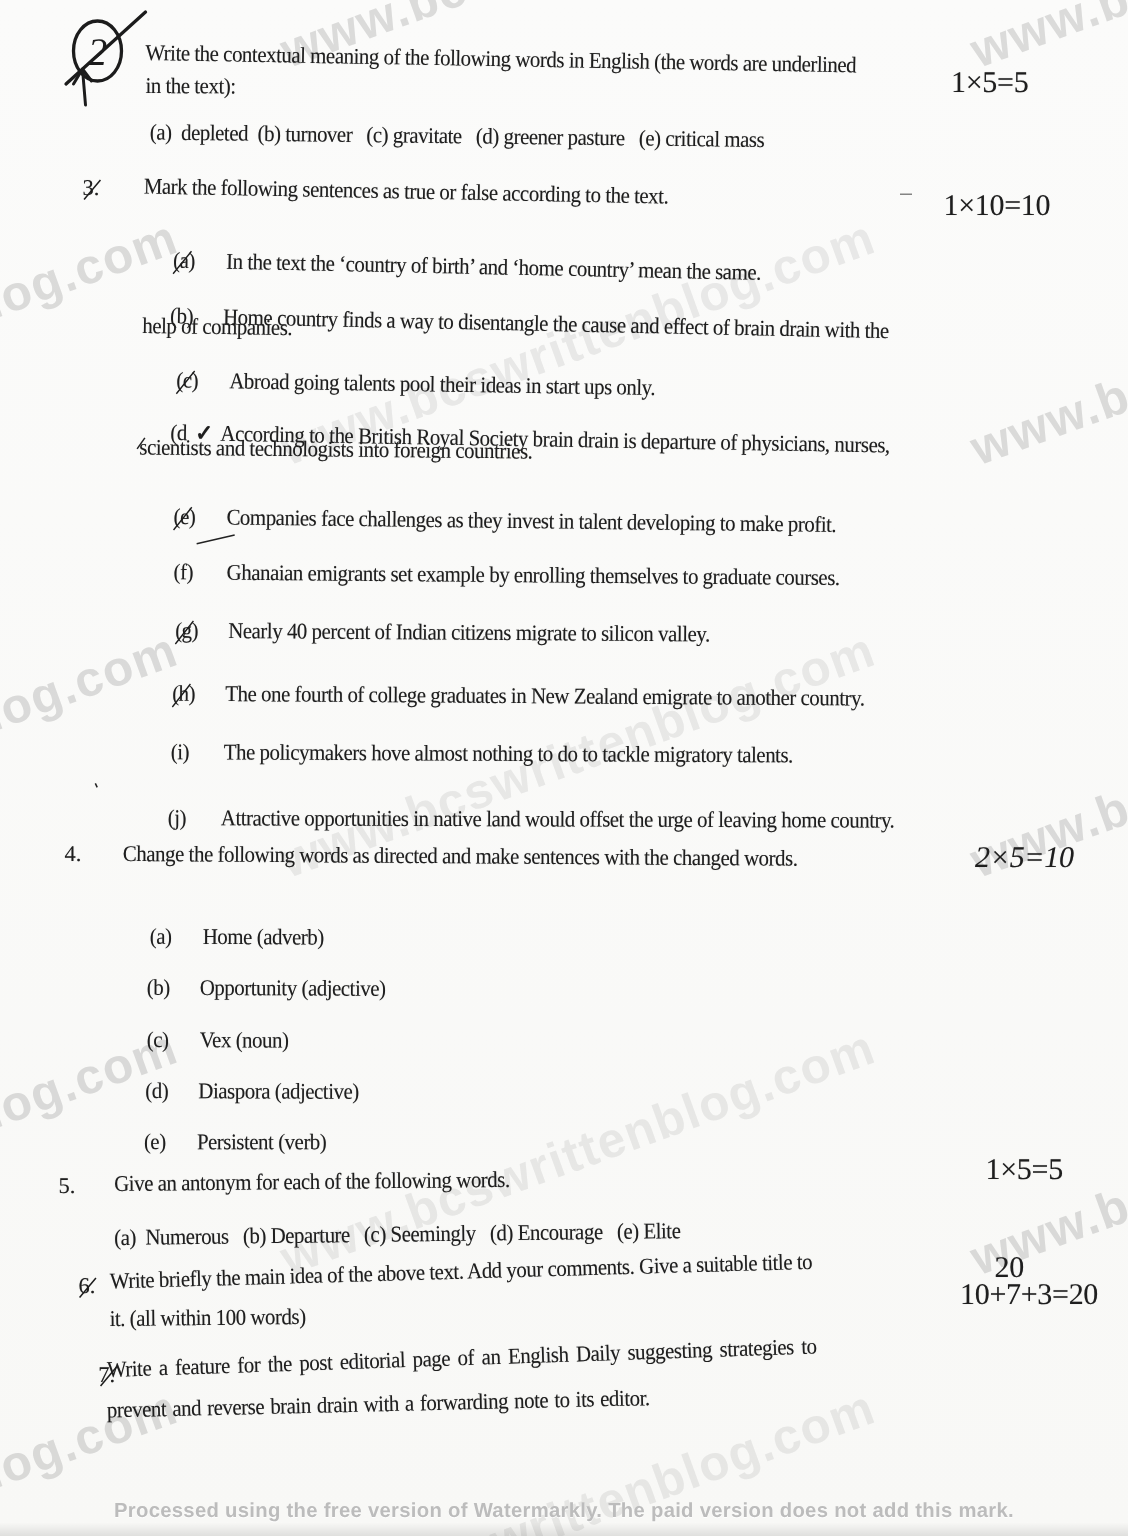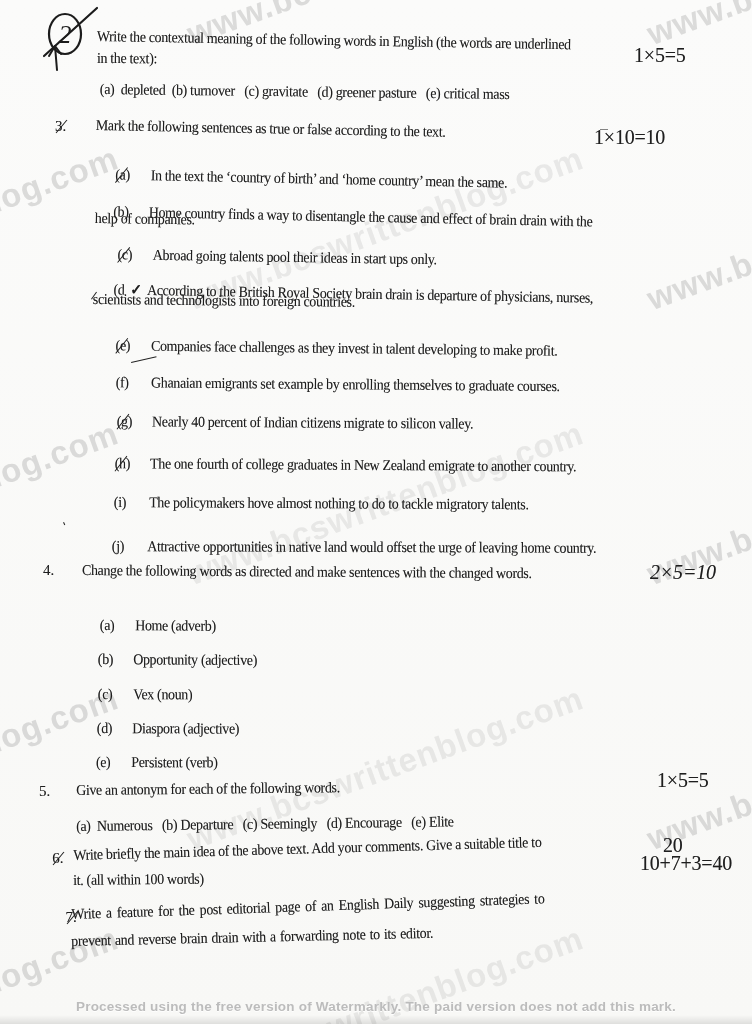--- a/index.html
+++ b/index.html
@@ -93,21 +93,21 @@
     <div class="line" style="left:97px;top:27px;transform:rotate(1deg) scaleX(0.93);">Write the contextual meaning of the following words in English (the words are underlined</div>
     <div class="line" style="left:97px;top:49px;transform:rotate(0.3deg) scaleX(0.93);">in the text):</div>
     <span class="marks" style="left:634px;top:44px;">1×5=5</span>
     <div class="line" style="left:100px;top:80px;transform:rotate(0.7deg) scaleX(0.93);">(a)  depleted  (b) turnover   (c) gravitate   (d) greener pasture   (e) critical mass</div>
   </div>
 
   
   <div style="display:contents">
     <span class="qnum struck" style="left:55px;top:117px;">3.</span>
     <div class="line" style="left:96px;top:116px;transform:rotate(1.1deg) scaleX(0.93);">Mark the following sentences as true or false according to the text.</div>
-    <span class="marks" style="left:594px;top:126px;">1×10=10</span>
+    <span class="marks" style="left:629px;top:126px;">1×10=10</span>
     <div class="ink" style="left:600px;top:129px;width:8px;border-top-width:1.3px;opacity:.55;"></div>
 
     <div class="line" style="left:97px;top:147px;transform:rotate(1.2deg) scaleX(0.93);">
       <span class="lbl struck">(a)</span><span>In the text the ‘country of birth’ and ‘home country’ mean the same.</span>
     </div>
 
     <div class="line" style="left:95px;top:184px;transform:rotate(1.2deg) scaleX(0.93);">
       <span class="lbl">(b)</span><span>Home country finds a way to disentangle the cause and effect of brain drain with the</span>
     </div>
     <div class="line" style="left:95px;top:209px;transform:rotate(0.8deg) scaleX(0.93);">help of companies.</div>
@@ -178,21 +178,21 @@
     <div class="line" style="left:76px;top:781px;transform:rotate(-0.6deg) scaleX(0.93);">Give an antonym for each of the following words.</div>
     <span class="marks" style="left:657px;top:769px;">1×5=5</span>
     <div class="line" style="left:76px;top:817px;transform:rotate(-0.7deg) scaleX(0.93);">(a)  Numerous   (b) Departure   (c) Seemingly   (d) Encourage   (e) Elite</div>
   </div>
 
   
   <div style="display:contents">
     <span class="qnum struck" style="left:37px;top:849px;">6.</span>
     <div class="line" style="left:73px;top:846px;transform:rotate(-1.6deg) scaleX(0.93);">Write briefly the main idea of the above text. Add your comments. Give a suitable title to</div>
     <div class="line" style="left:73px;top:871px;transform:rotate(-0.6deg) scaleX(0.93);">it. (all within 100 words)</div>
-    <span class="marks" style="left:640px;top:852px;">10+7+3=40</span>
+    <span class="marks" style="left:640px;top:852px;">10+7+3=20</span>
   </div>
 
   
   <div style="display:contents">
     <span class="qnum struck" style="left:35px;top:908px;">7.</span>
     <div class="line" style="left:71px;top:905px;transform:rotate(-1.9deg) scaleX(0.93);word-spacing:2px;">Write a feature for the post editorial page of an English Daily suggesting strategies to</div>
     <div class="line" style="left:71px;top:932px;transform:rotate(-1.3deg) scaleX(0.93);word-spacing:1px;">prevent and reverse brain drain with a forwarding note to its editor.</div>
     <span class="marks" style="left:663px;top:834px;">20</span>
   </div>
 

